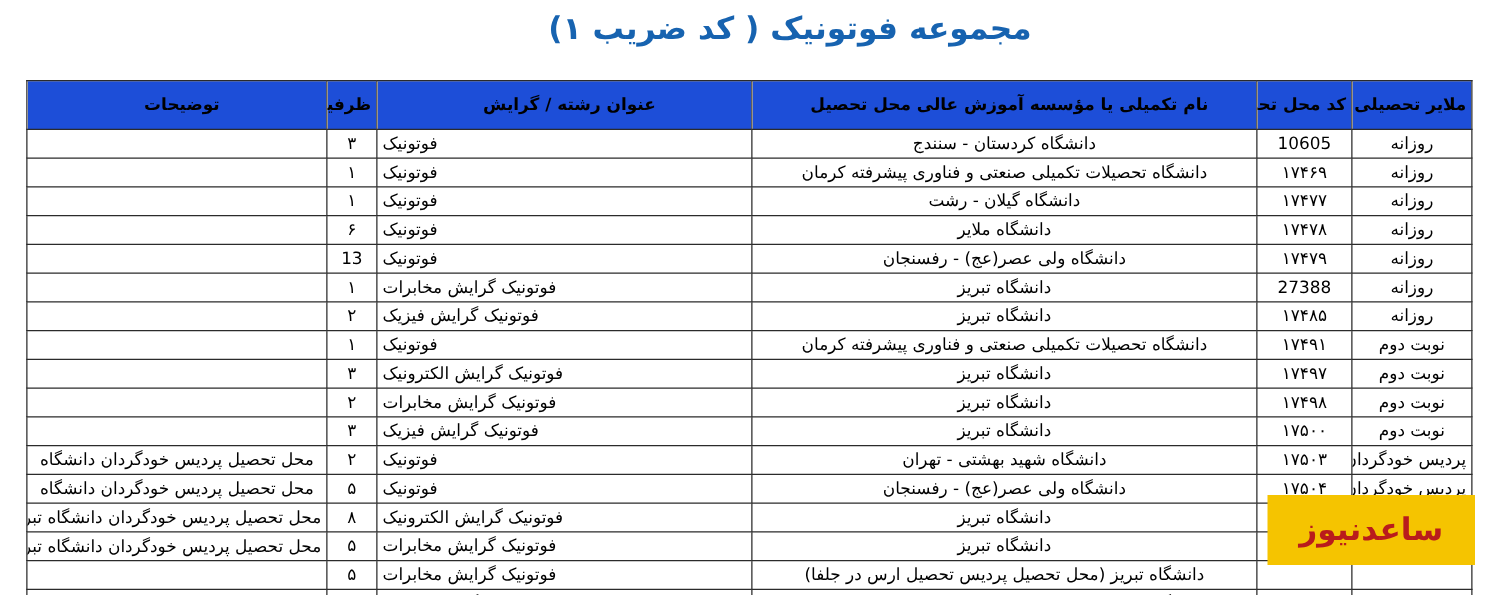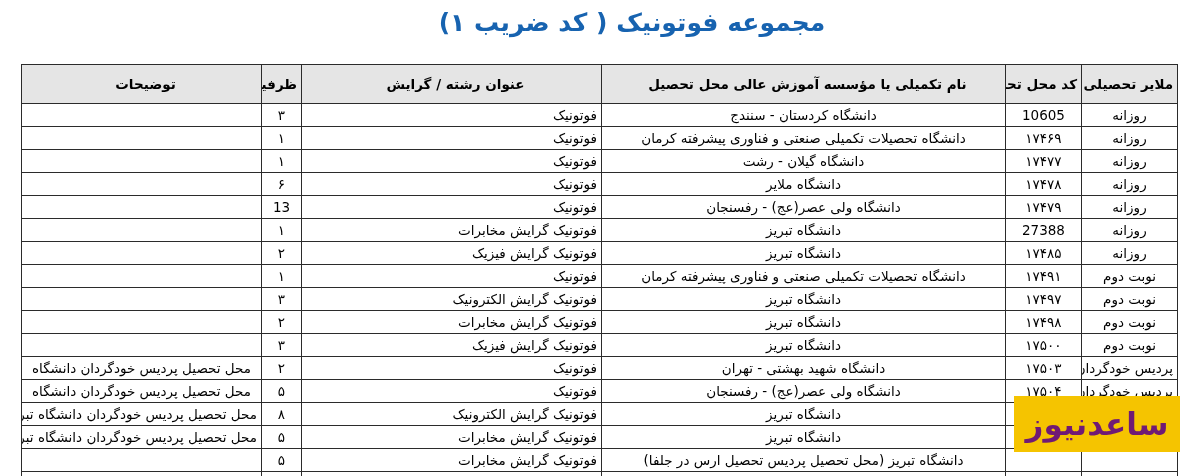--- a/index.html
+++ b/index.html
@@ -45,52 +45,52 @@
     border: 1px solid #2b2b2b;
     font-size: 13.5px;
     color: #000000;
     padding: 0 4px;
     height: 22px;
     line-height: 20px;
     white-space: nowrap;
     overflow: hidden;
   }
   table.data thead th {
-    background: #e5e5e5;
+    background: #1d4ed8;
     font-weight: bold;
     text-align: center;
     height: 38px;
     font-size: 13.5px;
     vertical-align: middle;
     padding-left: 12px;
   }
   
   col.c-dore      { width: 96px; }
   col.c-code      { width: 76px; }
   col.c-univ      { width: 404px; }
   col.c-field     { width: 300px; }
   col.c-cap       { width: 40px; }
   col.c-desc      { width: 240px; }
 
   td.dore   { text-align: center; }
   td.code   { text-align: center; }
   td.univ   { text-align: center; }
-  td.field  { text-align: right; }
+  td.field  { text-align: left; }
   td.cap    { text-align: center; }
   td.desc   { text-align: center; }
 
   .watermark {
     position: absolute;
     left: 1014px;
     top: 396px;
     width: 166px;
     height: 56px;
     background: #f5c400;
-    color: #701a75;
-    font-size: 31px;
+    color: #b91c1c;
+    font-size: 25px;
     font-weight: bold;
     text-align: center;
     line-height: 56px;
     direction: rtl;
     letter-spacing: -1px;
   }
 </style>
 </head>
 <body>
 

